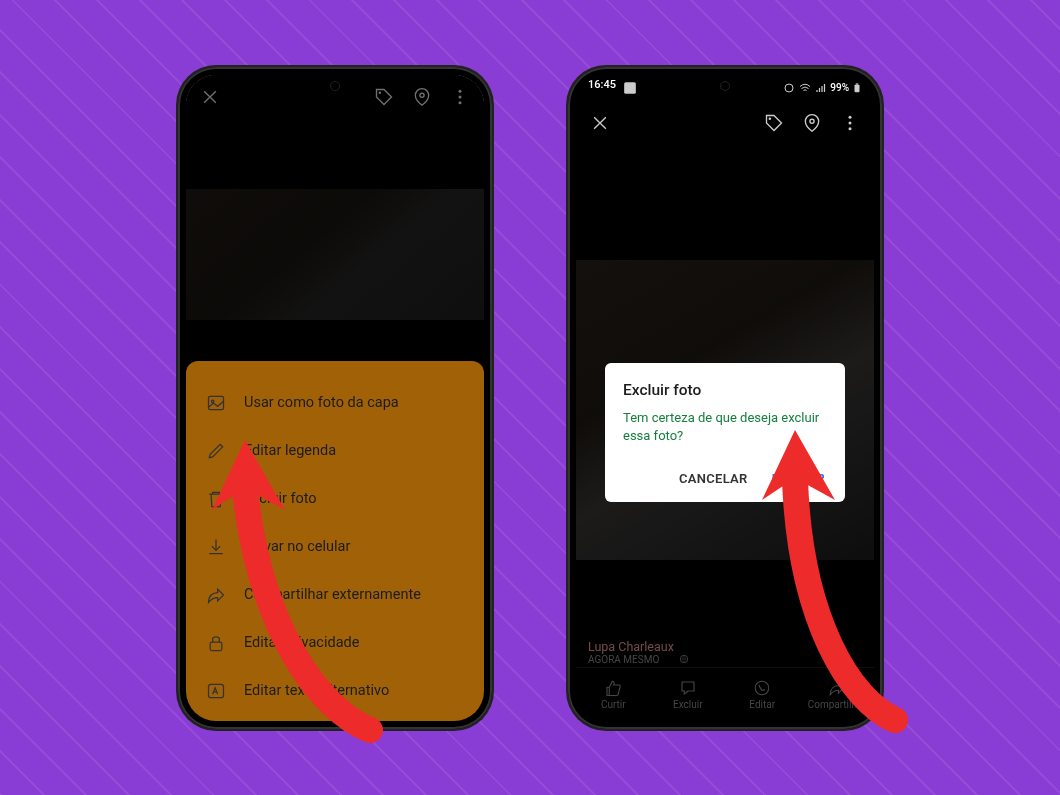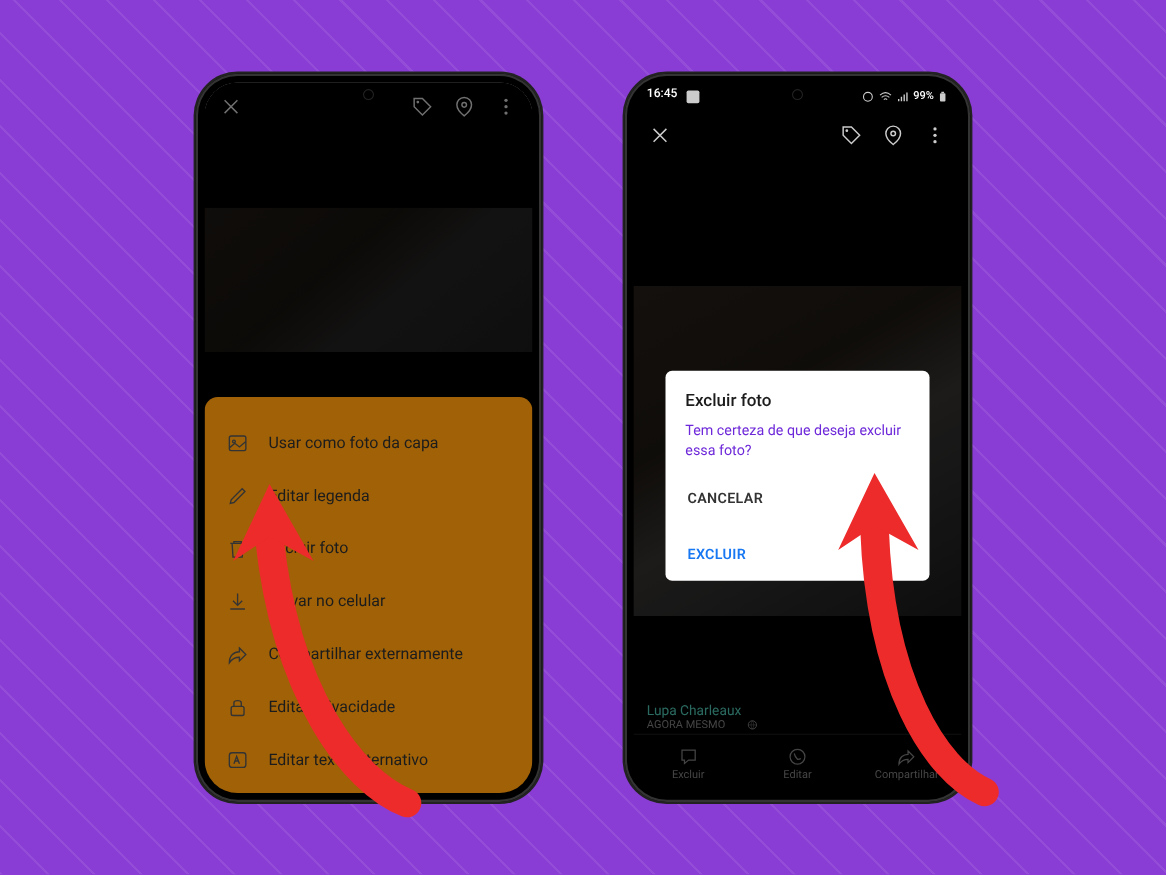--- a/index.html
+++ b/index.html
@@ -142,47 +142,46 @@
     padding: 18px 18px 8px 18px;
   }
   .dialog-title {
     font-size: 15.5px;
     font-weight: 500;
     color:#1c1c1c;
     margin-bottom: 10px;
   }
   .dialog-msg {
     font-size: 13px;
-    color:#6d28d9;
+    color:#15803d;
     line-height: 1.4;
     margin-bottom: 18px;
   }
   .dialog-actions {
     display:flex;
     justify-content:flex-end;
     gap: 20px;
-    flex-direction: column;
   }
   .dialog-btn {
     font-size: 13px;
     font-weight: 600;
     letter-spacing: 0.3px;
     padding: 8px 2px;
     color:#333;
     cursor:pointer;
   }
   .dialog-btn.primary { color:#1877f2; }
   .post-meta {
     position:absolute;
     bottom: 56px;
     left: 12px;
     color:#bbb;
     font-size: 11px;
   }
-  .post-author { font-size: 12.5px; color:#5eead4; }
+  .post-author { font-size: 12.5px; color:#fca5a5; }
   .post-time { font-size: 10px; color:#999; display:flex; align-items:center; gap:20px; }
   .bottom-actions {
     position:absolute;
     bottom:0; left:0; right:0;
     height: 54px;
     display:flex;
     border-top: 1px solid #222;
     background:#000;
   }
   .action-btn {
@@ -379,20 +378,26 @@
           <div class="post-time">
             <span>AGORA MESMO</span>
             <svg width="10" height="10" viewBox="0 0 24 24">
                 <circle cx="12" cy="12" r="9" stroke="#999" fill="none" stroke-width="2"></circle>
                 <path d="M3 12 H21 M12 3 C8 8 8 16 12 21 C16 16 16 8 12 3" stroke="#999" fill="none"></path>
               </svg>
           </div>
         </div>
 
         <div class="bottom-actions">
+          <div class="action-btn">
+            <svg class="action-icon" viewBox="0 0 24 24">
+                <path d="M7 22 L4 22 L4 11 L7 11 Z M7 11 L11 3 C13 3 14 5 13 8 L20 8 C22 8 22 10 21 12 L19 20 C19 21 18 22 17 22 L7 22" stroke="#999" fill="none" stroke-width="1.5"></path>
+              </svg>
+            <span>Curtir</span>
+          </div>
           <div class="action-btn">
             <svg class="action-icon" viewBox="0 0 24 24">
                 <path d="M4 4 L20 4 L20 16 L12 16 L7 20 L7 16 L4 16 Z" stroke="#999" fill="none" stroke-width="1.5"></path>
               </svg>
             <span>Excluir</span>
           </div>
           <div class="action-btn">
             <svg class="action-icon" viewBox="0 0 24 24">
                 <circle cx="12" cy="12" r="9" stroke="#999" fill="none" stroke-width="1.5"></circle>
                 <path d="M8 8 C8 8 9 12 12 15 C15 15 16 14 16 14" stroke="#999" fill="none" stroke-width="1.5"></path>

